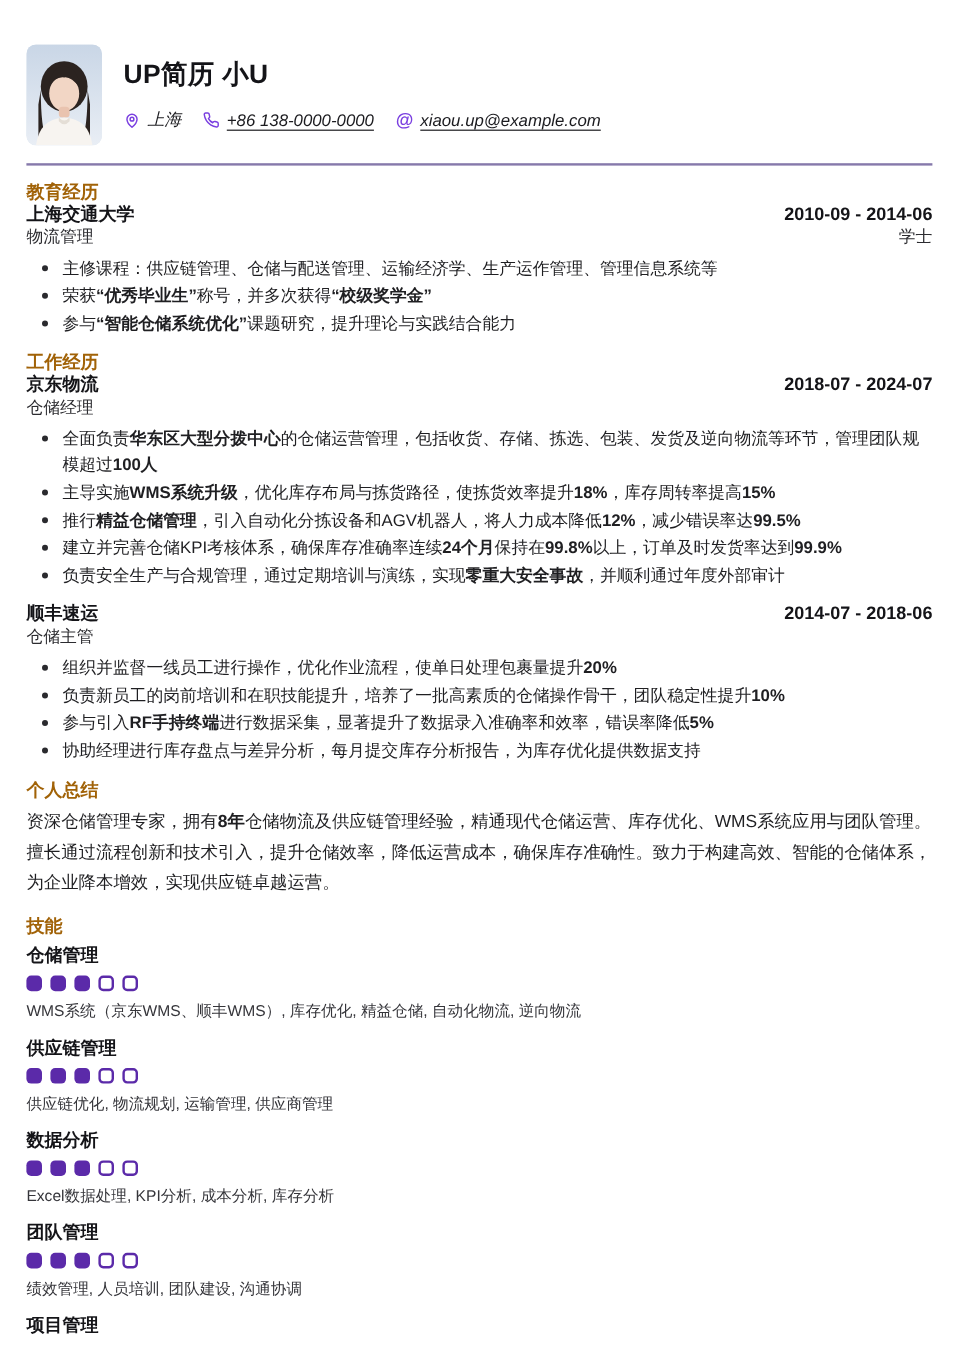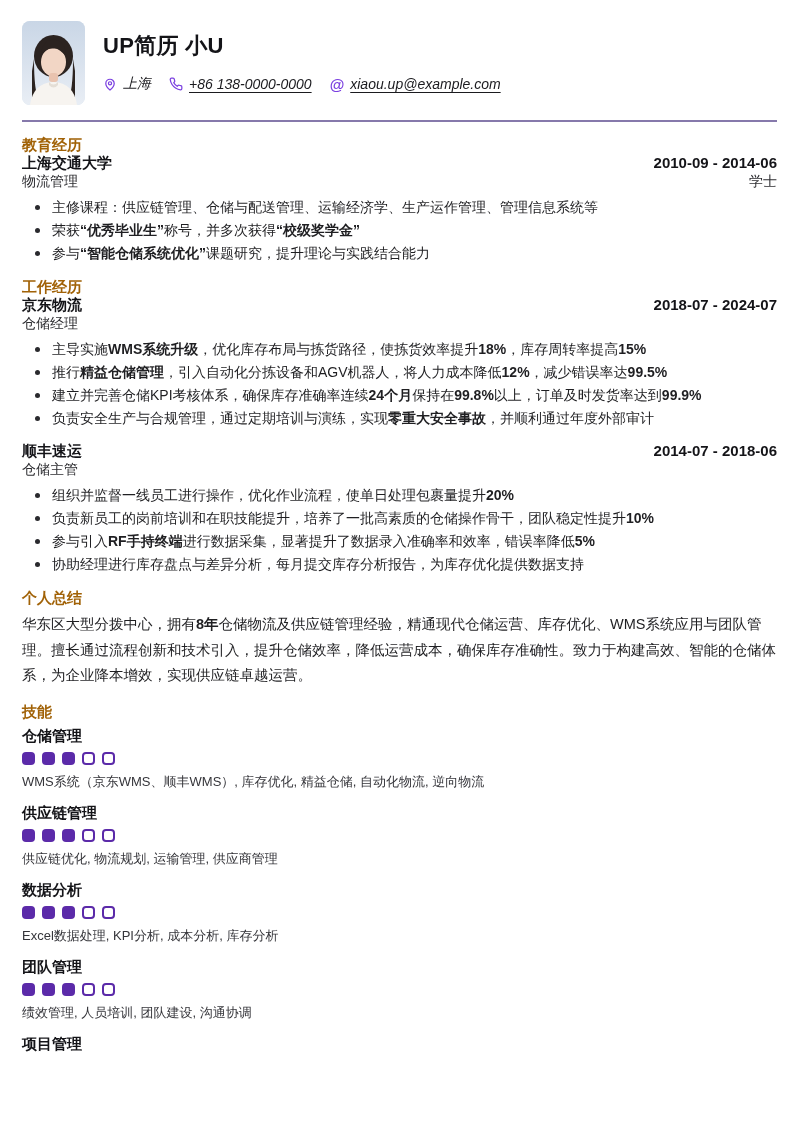--- a/index.html
+++ b/index.html
@@ -5,21 +5,21 @@
   html,body{margin:0;padding:0;}
   body{
     width:799px;height:1130px;overflow:hidden;background:#ffffff;
     font-family:"Liberation Sans","DejaVu Sans",sans-serif;
     color:#1f1f22;-webkit-font-smoothing:antialiased;
   }
   .page{padding:0 22px;}
   b{font-weight:700;}
 
   
-  .hdr-top{display:flex;gap:18px;padding-top:21px;}
+  .hdr-top{display:flex;gap:18px;padding-top:37px;}
   .photo{width:63px;height:84px;border-radius:8px;overflow:hidden;flex:none;background:#dbe4ee;}
   .h-right{padding-top:10px;}
   .name{font-size:22px;font-weight:700;color:#141418;letter-spacing:.3px;}
   .contact{display:flex;align-items:center;gap:18px;margin-top:14px;font-size:14px;color:#1b1b1f;font-style:italic;}
   .c-item{display:flex;align-items:center;gap:6px;}
   .c-item .icn{display:flex;align-items:center;}
   .at-glyph{color:#7a3fe0;font-weight:700;font-size:15px;line-height:1;}
   a.u{color:inherit;text-decoration:underline;text-underline-offset:3px;text-decoration-thickness:1px;cursor:pointer;}
   .divider{border:none;border-top:2px solid #8679ab;margin:15px 0 0;}
 
@@ -131,20 +131,21 @@
       <div class="entry">
         <div class="row">
           <div class="org">京东物流</div>
           <div class="date">2018-07 - 2024-07</div>
         </div>
         <div class="row sub">
           <div>仓储经理</div>
         </div>
         <ul class="bullets">
 
+            <li><span>全面负责</span><b>华东区大型分拨中心</b><span>的仓储运营管理，包括收货、存储、拣选、包装、发货及逆向物流等环节，管理团队规模超过</span><b>100人</b></li>
 
             <li><span>主导实施</span><b>WMS系统升级</b><span>，优化库存布局与拣货路径，使拣货效率提升</span><b>18%</b><span>，库存周转率提高</span><b>15%</b></li>
 
             <li><span>推行</span><b>精益仓储管理</b><span>，引入自动化分拣设备和AGV机器人，将人力成本降低</span><b>12%</b><span>，减少错误率达</span><b>99.5%</b></li>
 
             <li><span>建立并完善仓储KPI考核体系，确保库存准确率连续</span><b>24个月</b><span>保持在</span><b>99.8%</b><span>以上，订单及时发货率达到</span><b>99.9%</b></li>
 
             <li><span>负责安全生产与合规管理，通过定期培训与演练，实现</span><b>零重大安全事故</b><span>，并顺利通过年度外部审计</span></li>
 
 
@@ -170,21 +171,21 @@
 
             <li><span>协助经理进行库存盘点与差异分析，每月提交库存分析报告，为库存优化提供数据支持</span></li>
 
         </ul>
       </div>
 
   </section>
 
   <section class="section">
     <div class="section-title">个人总结</div>
-    <p class="summary-text"><span>华东区大型分拨中心，拥有</span><b>8年</b><span>仓储物流及供应链管理经验，精通现代仓储运营、库存优化、WMS系统应用与团队管理。擅长通过流程创新和技术引入，提升仓储效率，降低运营成本，确保库存准确性。致力于构建高效、智能的仓储体系，为企业降本增效，实现供应链卓越运营。</span></p>
+    <p class="summary-text"><span>资深仓储管理专家，拥有</span><b>8年</b><span>仓储物流及供应链管理经验，精通现代仓储运营、库存优化、WMS系统应用与团队管理。擅长通过流程创新和技术引入，提升仓储效率，降低运营成本，确保库存准确性。致力于构建高效、智能的仓储体系，为企业降本增效，实现供应链卓越运营。</span></p>
   </section>
 
   <section class="section">
     <div class="section-title">技能</div>
 
       <div class="skill">
         <div class="skill-name">仓储管理</div>
         <div class="skill-dots">
           <span class="dot dot-filled"></span>
           <span class="dot dot-filled"></span>

